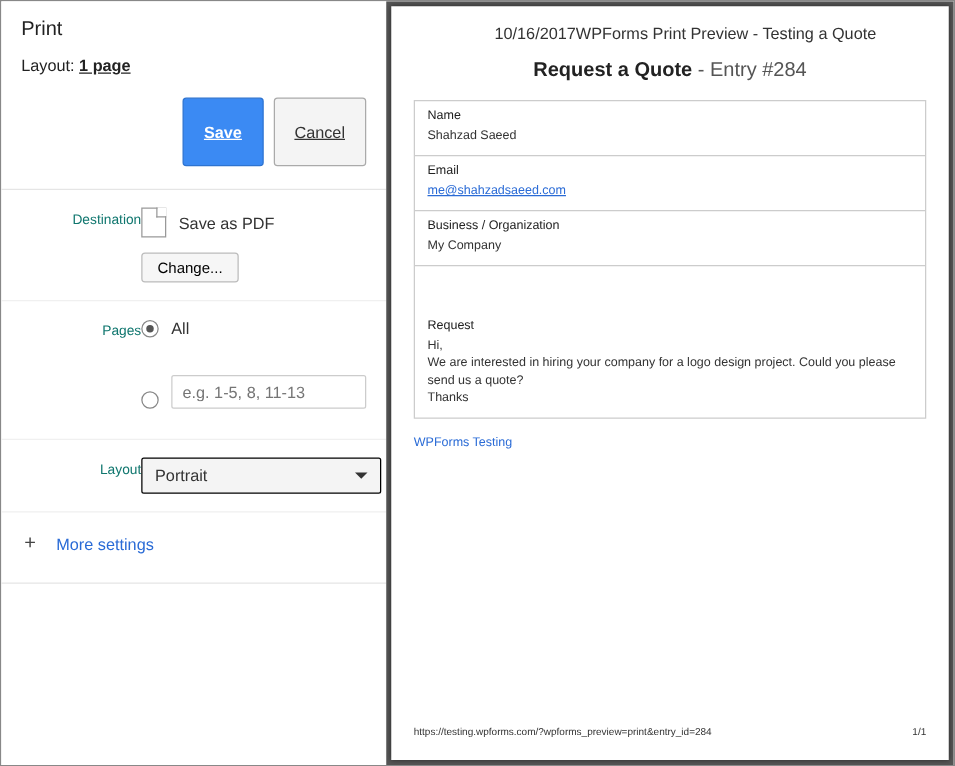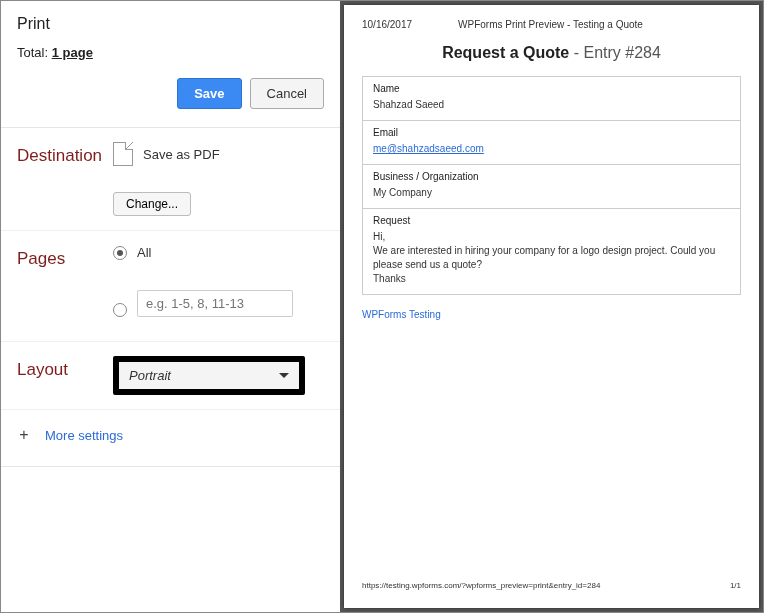--- a/index.html
+++ b/index.html
@@ -13,21 +13,21 @@
     overflow: hidden;
     border: 1px solid #888;
   }
   .app {
     display: flex;
     width: 100%;
     height: 100%;
   }
   
   .left {
-    width: 339px;
+    width: 308px;
     flex-shrink: 0;
     background: #fff;
     display: flex;
     flex-direction: column;
   }
   .header {
     padding: 14px 16px 8px 16px;
   }
   .header h1 {
     font-size: 16px;
@@ -42,24 +42,25 @@
   .total b { font-weight: 700; text-decoration: underline; }
   .btnrow {
     display: flex;
     justify-content: flex-end;
     gap: 8px;
     padding: 6px 16px 12px 16px;
   }
   .btn {
     border: 1px solid #aaa;
     border-radius: 3px;
-    padding: 7px 16px;
+    padding: 19px 16px;
     font-size: 13px;
     cursor: pointer;
     background: #f0f0f0;
+    text-decoration: underline;
   }
   .btn-primary {
     background: #3b8af3;
     border-color: #2d73d0;
     color: #fff;
     font-weight: 600;
   }
   .btn-secondary {
     background: #f4f4f4;
     color: #333;
@@ -70,32 +71,33 @@
     margin: 6px 0 0 0;
   }
   .section {
     display: flex;
     padding: 14px 16px;
     border-bottom: 1px solid #f0f0f0;
   }
   .section-label {
     width: 96px;
     flex-shrink: 0;
-    color: #7f1d1d;
-    font-size: 17px;
+    color: #0f766e;
+    font-size: 11px;
     padding-top: 4px;
+    text-align: right;
   }
   .section-body {
     flex: 1;
   }
   .dest-line {
     display: flex;
     align-items: center;
     gap: 10px;
-    margin-bottom: 26px;
+    margin-bottom: 12px;
   }
   .pdf-icon {
     width: 20px;
     height: 24px;
     border: 1px solid #999;
     position: relative;
     background: #fff;
   }
   .pdf-icon::before {
     content: "";
@@ -139,29 +141,28 @@
     width: 156px;
     padding: 5px 8px;
     border: 1px solid #ccc;
     border-radius: 2px;
     font-size: 13px;
     margin-top: 20px;
   }
   .select {
     width: 192px;
     padding: 6px 10px;
-    border: 6px solid #000000;
+    border: 1px solid #000000;
     border-radius: 2px;
     background: #f4f4f4;
     font-size: 13px;
     display: flex;
     justify-content: space-between;
     align-items: center;
     cursor: pointer;
-    font-style: italic;
   }
   .select .caret {
     width: 0; height: 0;
     border-left: 5px solid transparent;
     border-right: 5px solid transparent;
     border-top: 5px solid #333;
   }
   .more {
     display: flex;
     align-items: center;
@@ -193,41 +194,40 @@
     position: relative;
     box-shadow: 0 0 4px rgba(0,0,0,.5);
     padding: 14px 18px 18px 18px;
     font-size: 10px;
     color: #222;
     display: flex;
     flex-direction: column;
   }
   .page-head {
     display: flex;
-    justify-content: flex-start;
-    font-size: 10px;
+    justify-content: flex-end;
+    font-size: 13px;
     color: #333;
     margin-bottom: 10px;
-    gap: 46px;
   }
   .form-title {
     text-align: center;
     font-size: 16px;
     margin: 4px 0 14px 0;
   }
   .form-title b { font-weight: 700; }
   .form-title span.light { font-weight: 400; color: #555; }
   .form-box {
     border: 1px solid #ccc;
   }
   .field {
     border-bottom: 1px solid #ccc;
     padding: 6px 10px 8px 10px;
   }
-  .field:last-child { border-bottom: none; }
+  .field:last-child { border-bottom: none; margin-top: 36px; }
   .field-label {
     font-weight: 400;
     font-size: 10px;
     margin-bottom: 4px;
   }
   .field-value {
     font-size: 10px;
     color: #333;
     line-height: 1.4;
   }
@@ -251,21 +251,21 @@
 </head>
 <body>
 
 <div class="app">
 
   <div class="left">
     <div class="header">
       <h1>Print</h1>
     </div>
     <div class="total">
-      <span>Total: </span><b>1 page</b>
+      <span>Layout: </span><b>1 page</b>
     </div>
     <div class="btnrow">
       <button class="btn btn-primary">Save</button>
       <button class="btn btn-secondary">Cancel</button>
     </div>
     <div class="divider"></div>
 
     <div class="section">
       <div class="section-label">Destination</div>
       <div class="section-body">

